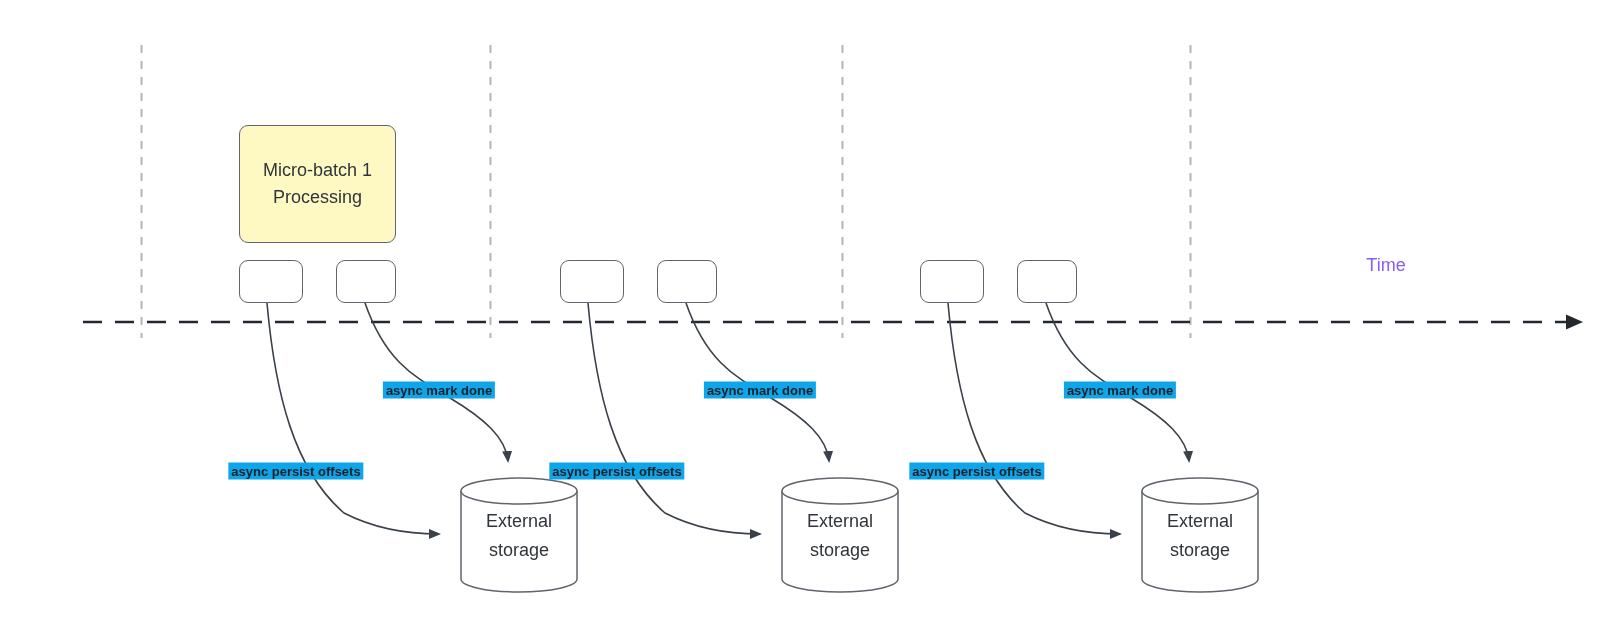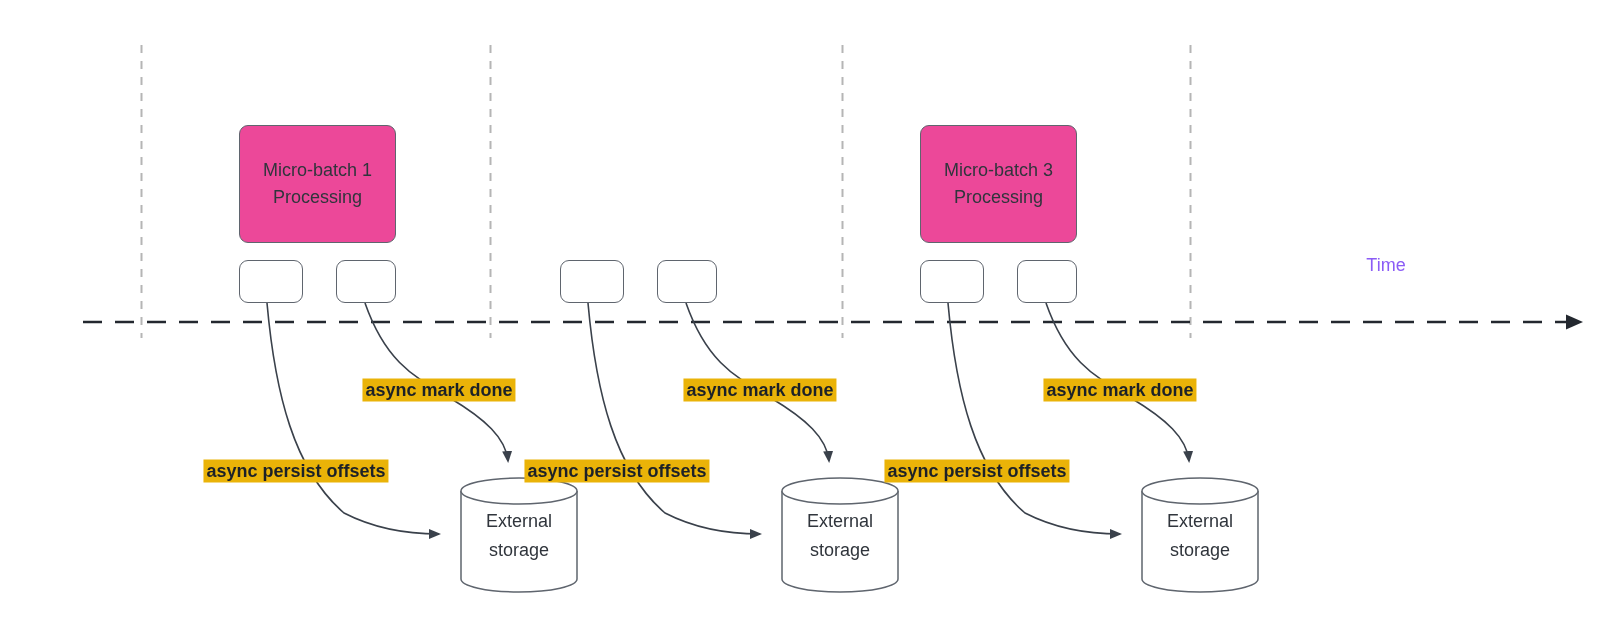--- a/index.html
+++ b/index.html
@@ -37,21 +37,21 @@
   .edges-svg {
     position: absolute;
     left: 0; top: 0;
   }
   .proc-box {
     position: absolute;
     left: 0; top: 0;
     width: 157px; height: 118px;
     border: 1.5px solid #5f656e;
     border-radius: 9px;
-    background: #ec4899;
+    background: #fef9c3;
     display: flex;
     align-items: center;
     justify-content: center;
     text-align: center;
     font-size: 18px;
     line-height: 27px;
     color: #30353c;
     box-sizing: border-box;
     padding: 0 14px;
   }
@@ -63,23 +63,23 @@
     border-radius: 9px;
     background: #ffffff;
     box-sizing: border-box;
   }
   .task-a { left: 0; width: 64px; }
   .task-b { left: 97px; width: 60px; }
   .edge-label {
     position: absolute;
     transform: translate(-50%, -50%);
     white-space: nowrap;
-    background: #eab308;
+    background: #0ea5e9;
     padding: 1px 3px;
-    font-size: 18px;
+    font-size: 13px;
     font-weight: bold;
     color: #1c2128;
   }
   .edge-label.persist { left: 57px; top: 302px; margin-top: 44px; }
   .edge-label.done    { left: 200px; top: 265px; }
   .cylinder {
     position: absolute;
     left: 213px; top: 352px;
     width: 118px; height: 117px; margin-left: 8px;
   }
@@ -165,23 +165,20 @@
   <div class="group" style="left:920px">
     <svg class="edges-svg" width="340" height="480">
       <defs>
         <marker id="ah3" markerWidth="12" markerHeight="10" refX="10" refY="5" orient="auto" markerUnits="userSpaceOnUse">
           <path d="M0,0 L12,5 L0,10 Z" fill="#3a414b"></path>
         </marker>
       </defs>
       <path d="M28,178 C 36,268 55,345 105,388 C 140,406 175,409 200,409" fill="none" stroke="#3a414b" stroke-width="1.6" marker-end="url(#ah3)"></path>
       <path d="M126,178 C 147,238 176,252 211,273 C 246,294 267,313 269,336" fill="none" stroke="#3a414b" stroke-width="1.6" marker-end="url(#ah3)"></path>
     </svg>
-    <div class="proc-box">
-      <span>Micro-batch 3 Processing</span>
-    </div>
     <div class="task task-a"></div>
     <div class="task task-b"></div>
     <div class="edge-label persist">async persist offsets</div>
     <div class="edge-label done">async mark done</div>
     <div class="cylinder">
       <svg width="118" height="117" viewBox="0 0 118 117">
         <path d="M1,14 L1,102 A58,13 0 0 0 117,102 L117,14" fill="#ffffff" stroke="#5f656e" stroke-width="1.5"></path>
         <ellipse cx="59" cy="14" rx="58" ry="13" fill="#ffffff" stroke="#5f656e" stroke-width="1.5"></ellipse>
       </svg>
       <div class="cyl-label">External storage</div>

